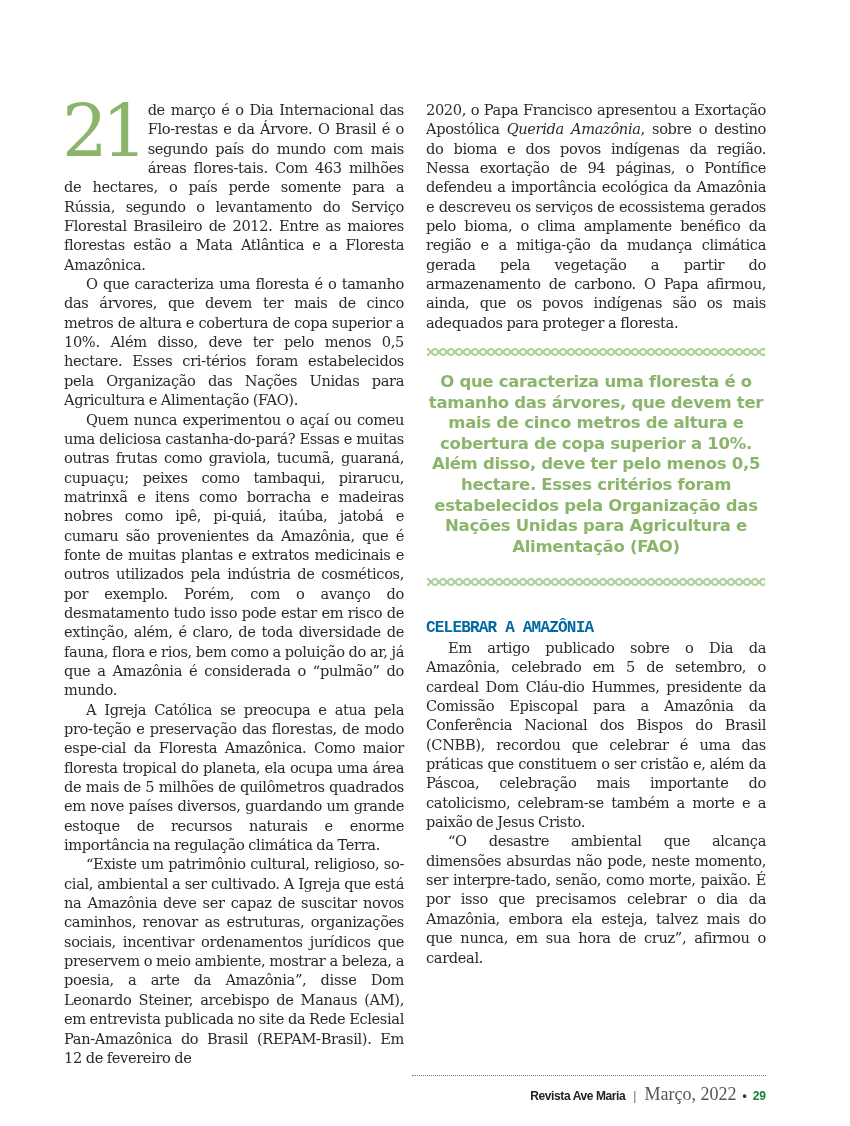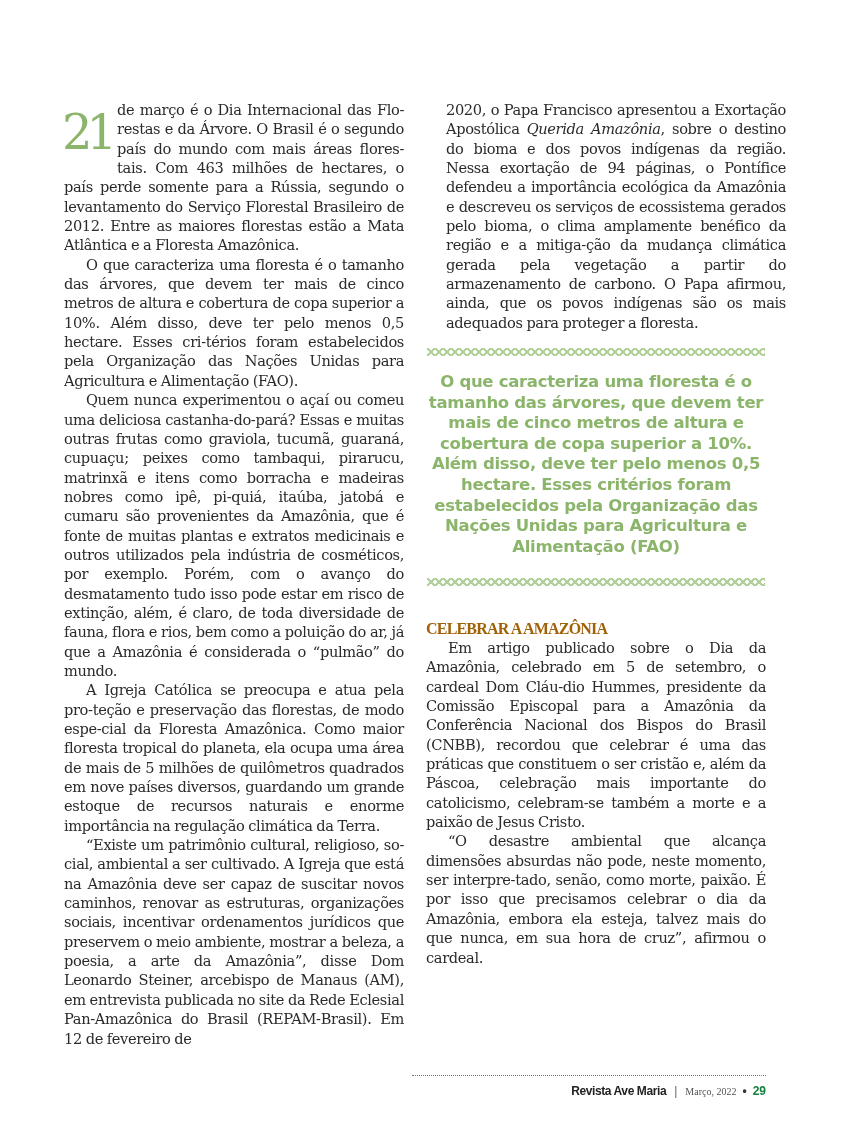--- a/index.html
+++ b/index.html
@@ -8,27 +8,27 @@
   .col {
     position: absolute;
     font-family: "DejaVu Serif", "Liberation Serif", serif;
     font-size: 14.6px;
     line-height: 19.35px;
     color: #2a2a2a;
     text-align: justify;
     hyphens: manual;
   }
   .col-left { left: 64px; top: 100px; width: 340px; }
-  .col-right { left: 446px; top: 100px; width: 340px; }
+  .col-right { left: 426px; top: 100px; width: 340px; }
   .col p { margin: 0; text-indent: 22px; letter-spacing: -0.35px; word-spacing: -0.5px; }
   .col p.noindent { text-indent: 0; }
   .dropcap {
     float: left;
     font-family: "DejaVu Serif", "Liberation Serif", serif;
-    font-size: 48px;
+    font-size: 72px;
     line-height: 56px;
     color: #8ab56a;
     margin: 4px 6px 0 -2px;
     letter-spacing: -6px;
     height: 58px;
   }
   .divider {
     position: absolute;
     left: 427px;
     width: 338px;
@@ -51,24 +51,24 @@
     width: 338px;
     font-family: "DejaVu Sans", "Liberation Sans", sans-serif;
     font-weight: bold;
     font-size: 16.5px;
     line-height: 20.6px;
     color: #8ab56a;
     text-align: center;
     letter-spacing: -0.3px;
   }
   .section-heading {
-    font-family: Liberation Serif, serif;
+    font-family: Liberation Mono, monospace;
     font-weight: bold;
     font-size: 16px;
-    color: #a16207;
+    color: #0369a1;
     text-transform: uppercase;
     letter-spacing: -0.8px;
     margin: 0;
     line-height: 19px;
   }
   .col-right-lower { left: 426px; top: 619px; width: 340px; }
   .footer-rule {
     position: absolute;
     left: 412px;
     top: 1075px;
@@ -78,21 +78,21 @@
   .footer {
     position: absolute;
     right: 84px;
     top: 1084px;
     font-size: 12px;
     color: #333;
     white-space: nowrap;
   }
   .footer .mag { font-family: "Liberation Sans", "DejaVu Sans", sans-serif; font-weight: bold; letter-spacing: -0.4px; color: #222; }
   .footer .sep { font-family: "Liberation Sans", sans-serif; color: #666; margin: 0 5px; }
-  .footer .date { font-family: "Liberation Serif", "DejaVu Serif", serif; color: #555; font-size: 10px; }
+  .footer .date { font-family: "Liberation Serif", "DejaVu Serif", serif; color: #555; font-size: 18px; }
   .footer .dot { font-family: "Liberation Sans", sans-serif; margin: 0 3px; font-weight: bold; }
   .footer .pnum { font-family: "Liberation Sans", "DejaVu Sans", sans-serif; font-weight: bold; color: #15803d; }
   em { font-style: italic; }
 </style>
 </head>
 <body>
 
 <div class="page">
 
   <div class="col col-left">

